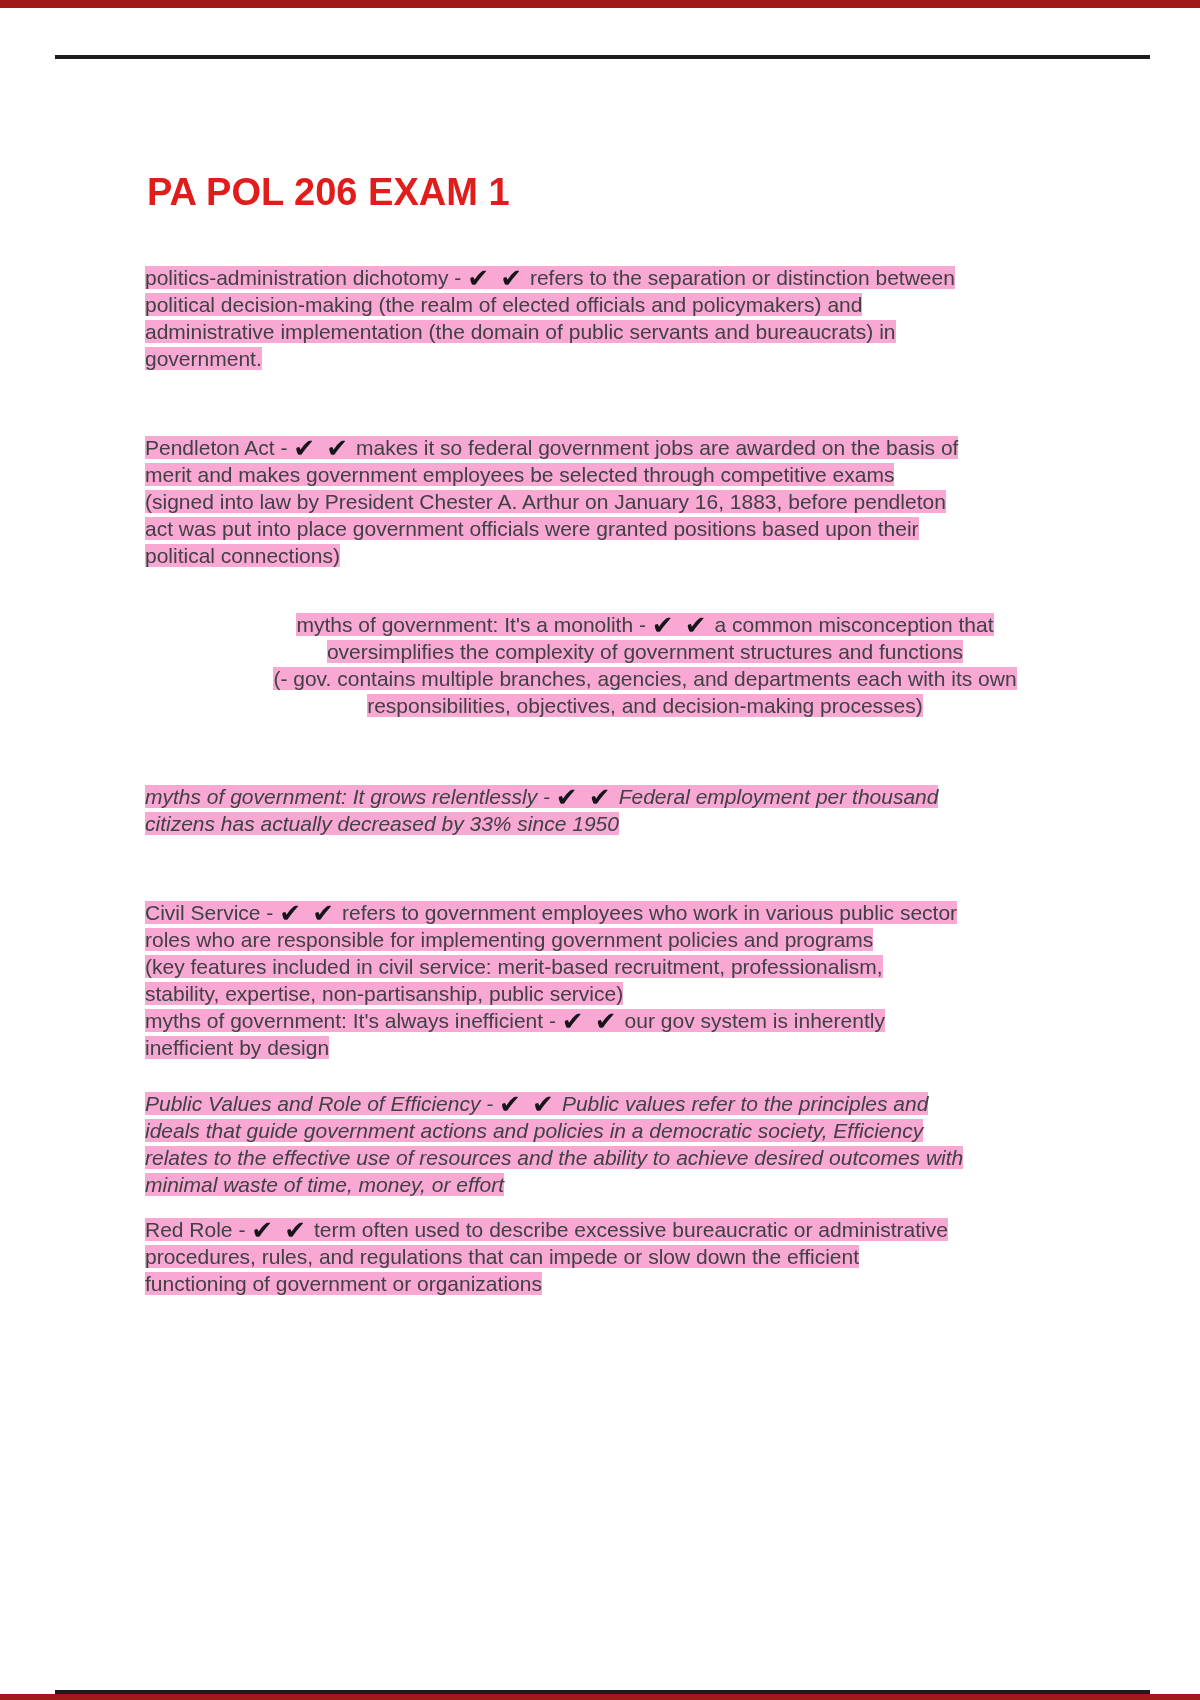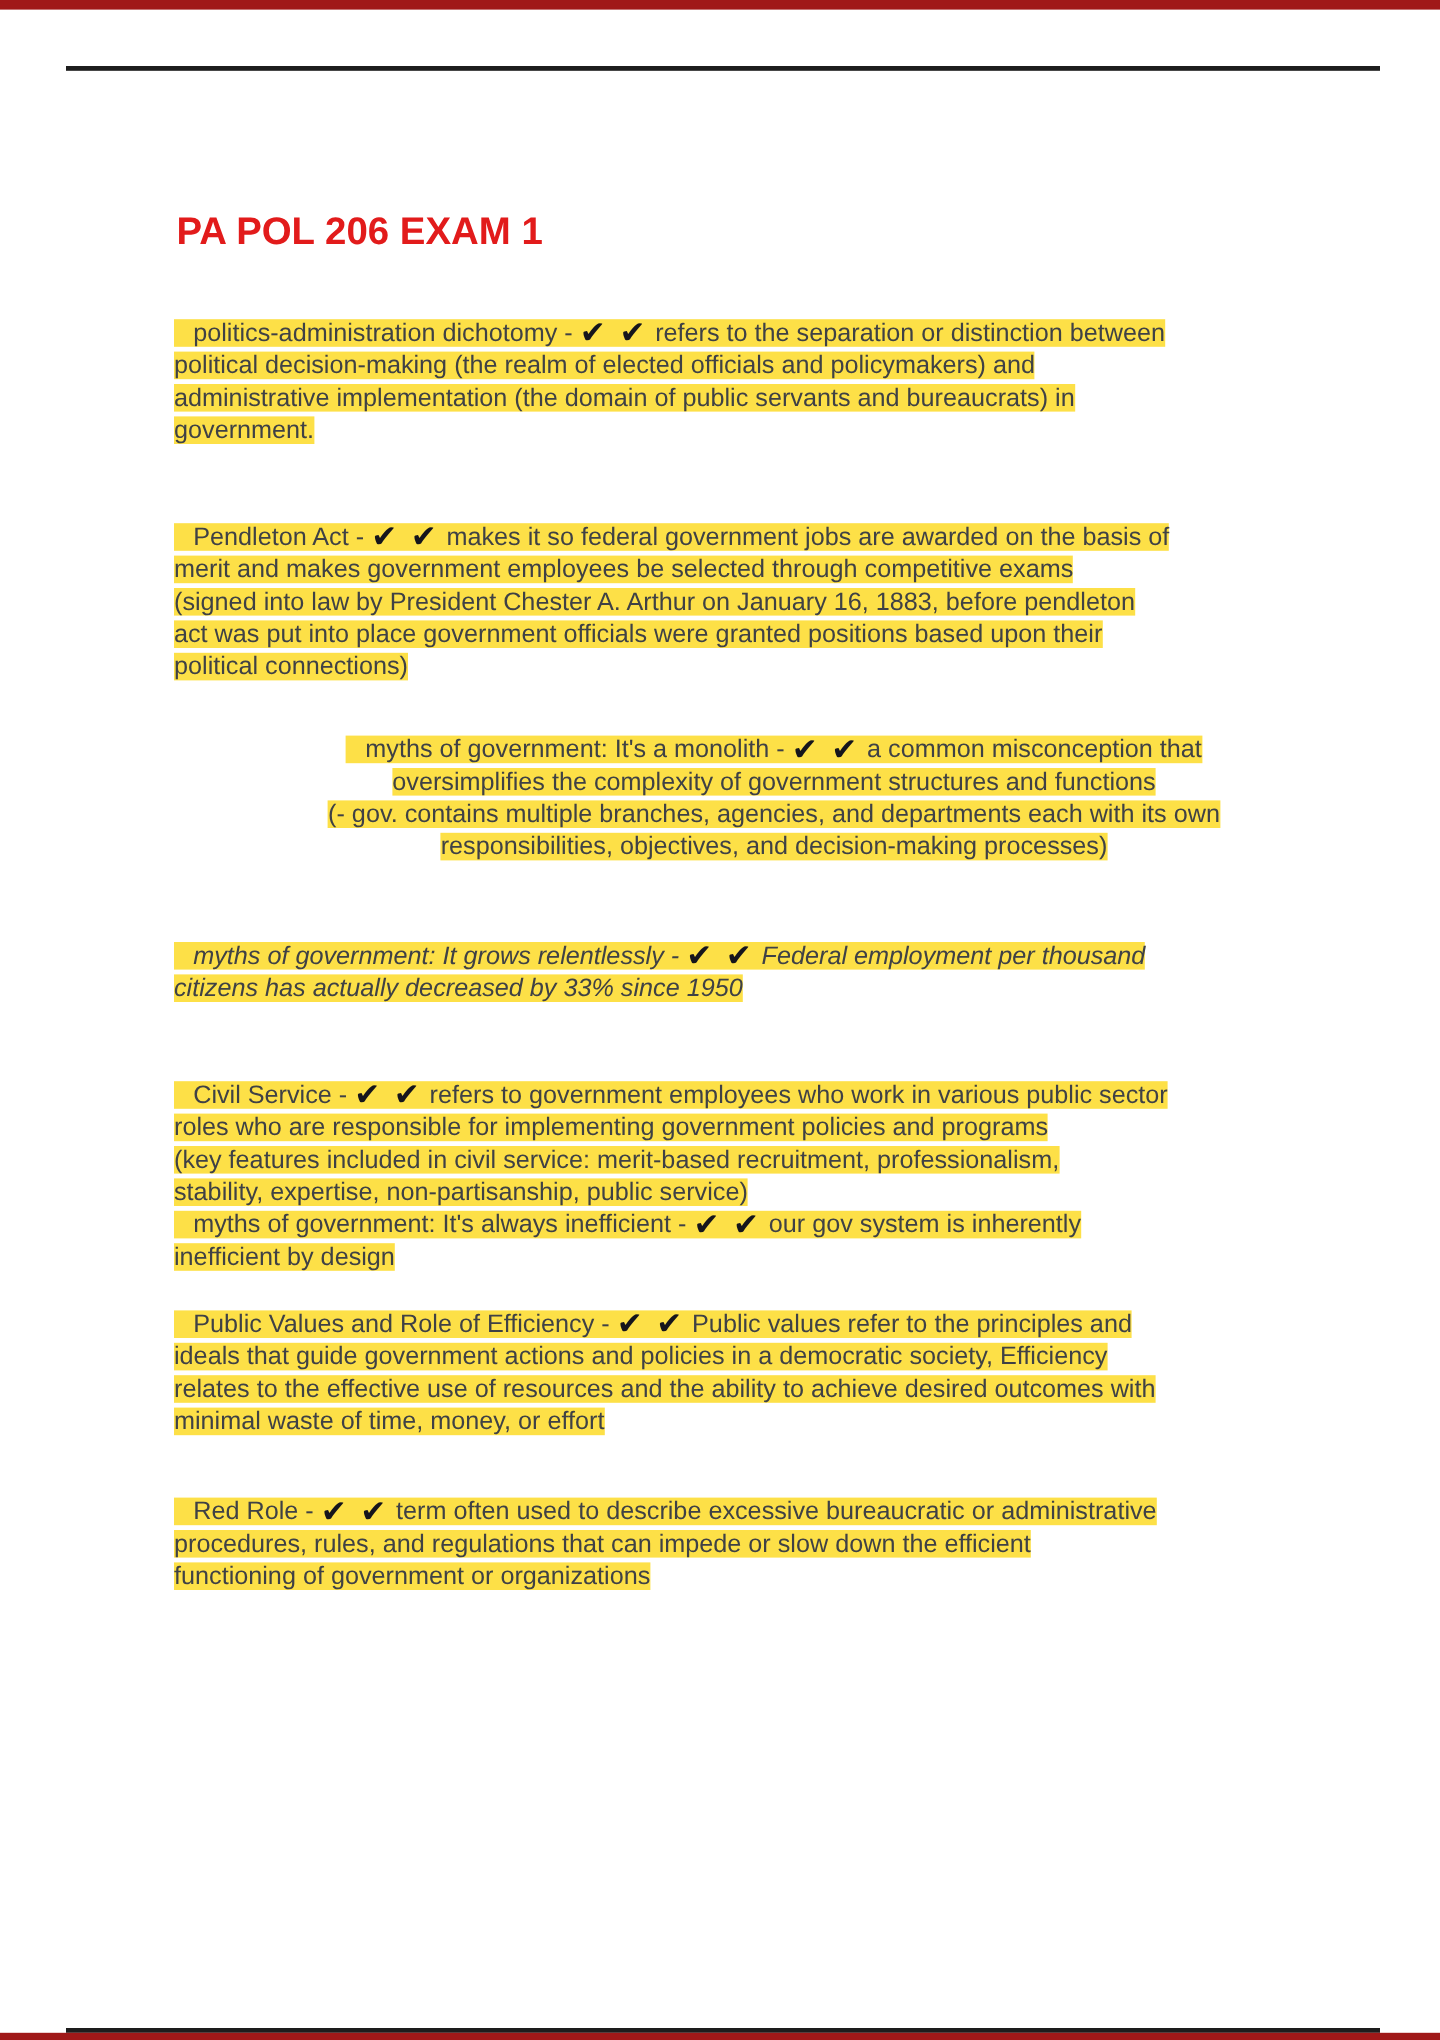--- a/index.html
+++ b/index.html
@@ -27,41 +27,41 @@
   .rule.top { top: 55px; }
   .rule.bottom { top: 1690px; }
   .content {
     position: absolute;
     left: 145px;
     top: 167px;
     width: 1000px;
   }
   h1.title {
     margin: 0 0 47px 2px;
-    font-size: 32px;
+    font-size: 38px;
     line-height: 50px;
     font-weight: bold;
     letter-spacing: 0px;
     color: #e21b1b;
   }
   p.entry {
     margin: 0;
     font-size: 21px;
     line-height: 27px;
     color: #3f4145;
   }
   p.m1 { margin-bottom: 62px; }
   p.m2 { margin-bottom: 42px; }
   p.m3 { margin-bottom: 64px; text-align: center; }
   p.m4 { margin-bottom: 62px; font-style: italic; }
   p.m5 { }
   p.m6 { margin-bottom: 29px; }
-  p.m7 { margin-bottom: 48px; }
+  p.m7 { margin-bottom: 18px; font-style: italic; }
   p.m8 { margin-bottom: 0; }
-  .hl { background: #fde047; padding-left: 16px; }
+  .hl { background: #f9a8d4; }
   .checks {
     font-weight: bold;
     font-size: 26px;
     line-height: 10px;
     color: #15151c;
     vertical-align: -2px;
     letter-spacing: 2px;
   }
   .def {
     white-space: pre-wrap;

